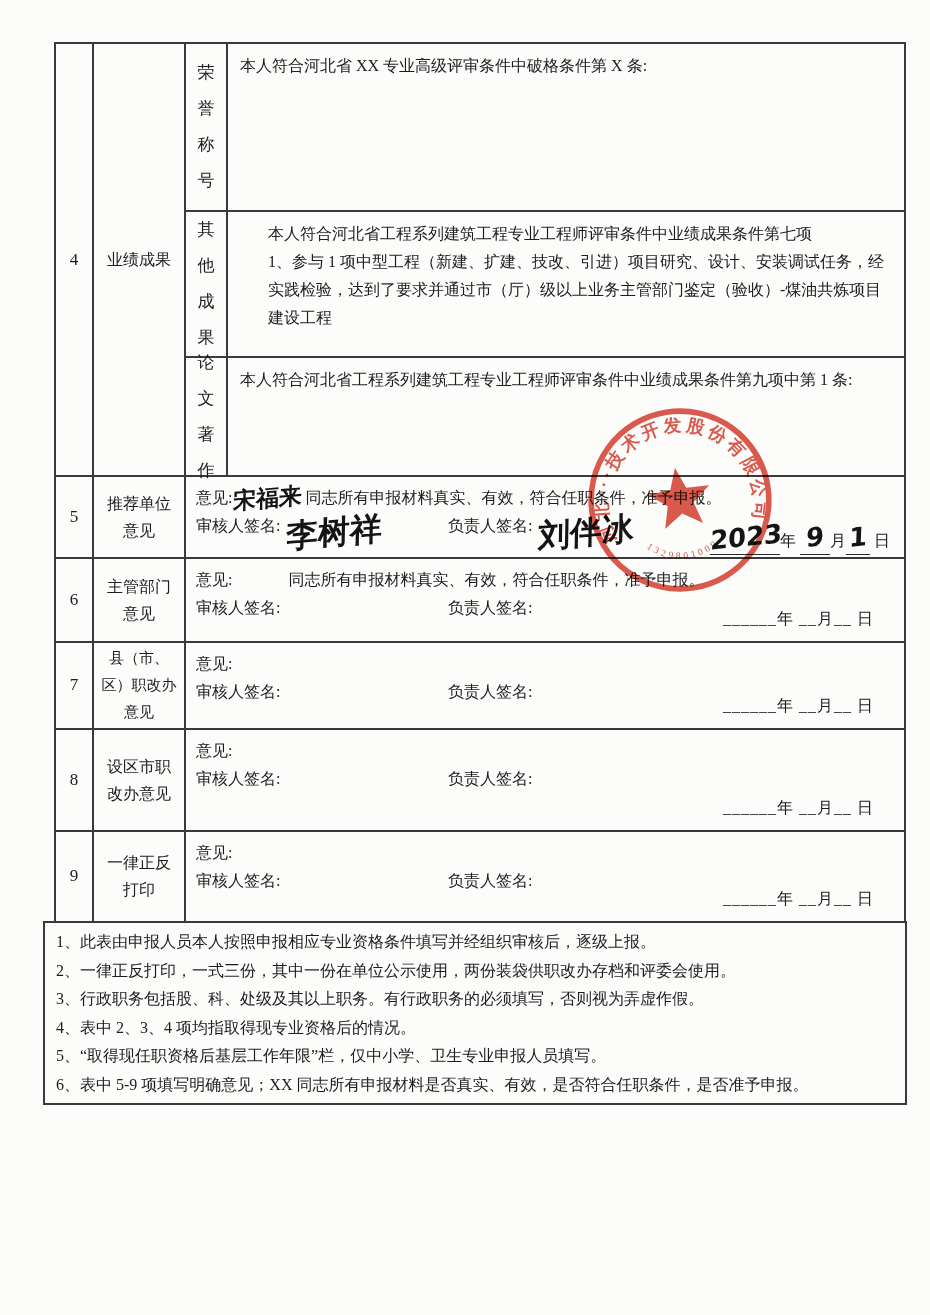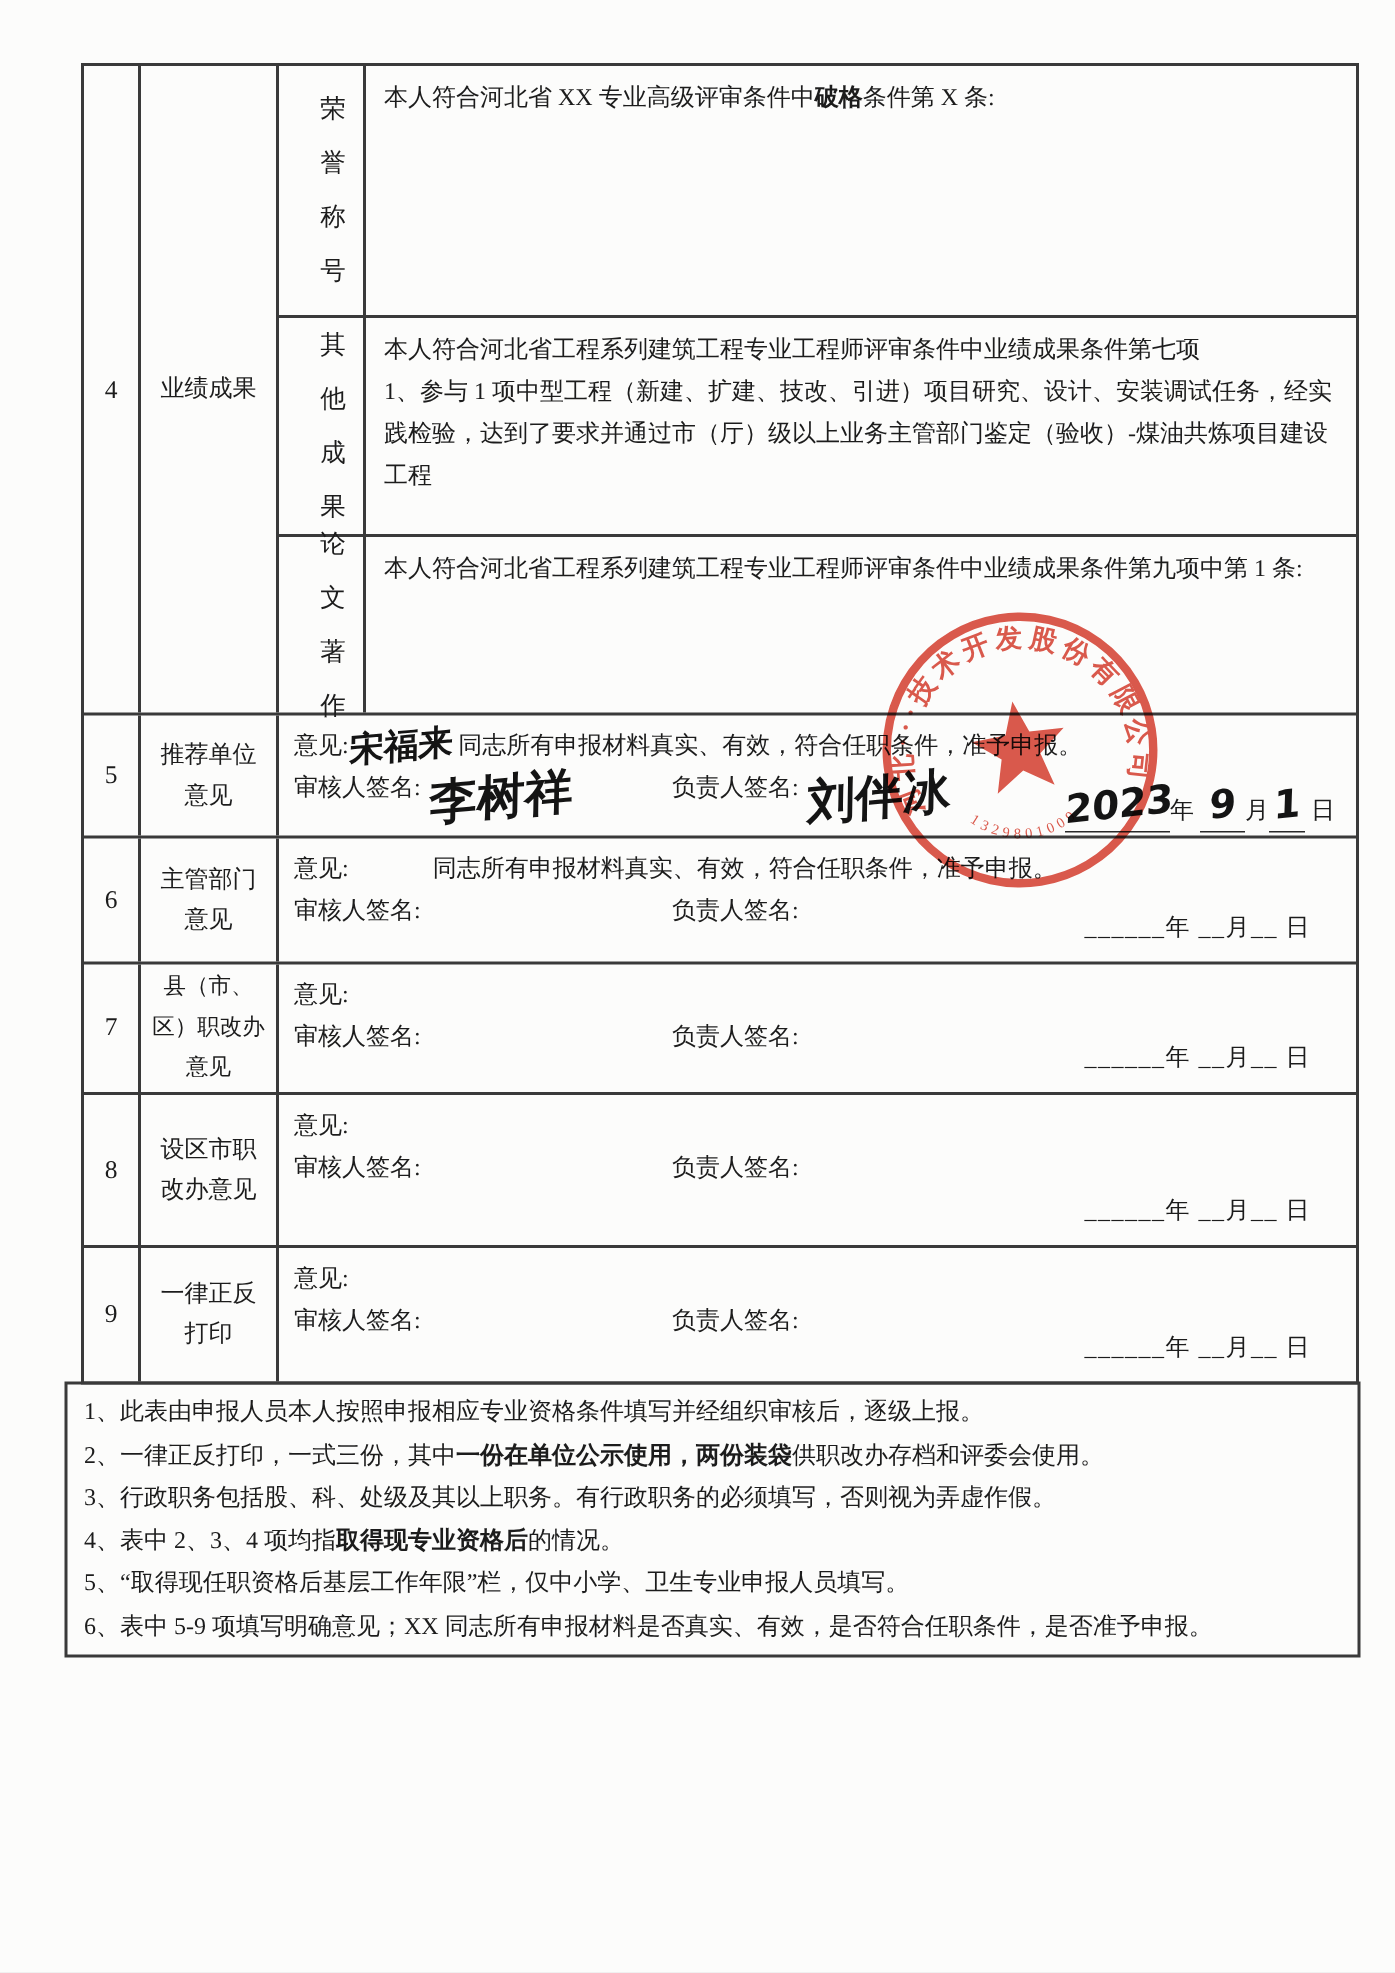--- a/index.html
+++ b/index.html
@@ -19,32 +19,32 @@
   .c-num {
     width:38px; border-right:2px solid #3a3a3a; display:flex;
     align-items:center; justify-content:center; font-size:17px;
   }
   .c-label {
     width:92px; border-right:2px solid #3a3a3a; display:flex;
     align-items:center; justify-content:center; text-align:center;
     padding:0 11px; line-height:27px;font-family:Liberation Serif, serif;
   }
   .r4-right { flex:1; display:flex; flex-direction:column; }
-  .subrow { display:flex; border-bottom:2px solid #3a3a3a;padding-left:16px; }
+  .subrow { display:flex; border-bottom:2px solid #3a3a3a; }
   .subrow:last-child { border-bottom:none;border-radius:21px; }
   .c-sub {
     width:42px; border-right:2px solid #3a3a3a; display:flex;
     align-items:center; justify-content:center;
   }
   .vtext {
     width:18px; word-break:break-all; text-align:center;
     font-size:17px; line-height:36px;
   }
   .c-content { flex:1; padding:8px 12px; line-height:28px; position:relative; }
-  .bold { font-weight:bold;text-align:right; }
+  .bold { font-weight:normal;text-align:right; }
   .op-cell { flex:1; position:relative; padding:7px 10px; line-height:27px; }
   .sig-line { position:relative; margin-top:1px; }
   .sig-head { position:absolute; left:252px; top:0; }
   .gap { display:inline-block; width:56px; }
   .date-blank {
     position:absolute; right:30px; bottom:9px; letter-spacing:1px; white-space:pre;
   }
   .hand {
     font-family:"DejaVu Sans", sans-serif; display:inline-block;
     transform:rotate(-5deg) skewX(-6deg); font-weight:600; color:#141414;
@@ -81,21 +81,21 @@
 
         <div class="subrow" style="height:170px;">
           <div class="c-sub">
             <div class="vtext">荣誉称号</div>
           </div>
           <div class="c-content">
             <span>本人符合河北省 XX 专业高级评审条件中</span><span class="bold">破格</span><span>条件第 X 条:</span>
           </div>
         </div>
 
-        <div class="subrow" style="height:146px;">
+        <div class="subrow" style="height:146px;gap:28px;">
           <div class="c-sub">
             <div class="vtext">其他成果</div>
           </div>
           <div class="c-content">
             <div>本人符合河北省工程系列建筑工程专业工程师评审条件中业绩成果条件第七项</div>
             <div>1、参与 1 项中型工程（新建、扩建、技改、引进）项目研究、设计、安装调试任务，经实践检验，达到了要求并通过市（厅）级以上业务主管部门鉴定（验收）-煤油共炼项目建设工程</div>
           </div>
         </div>
 
         <div class="subrow" style="height:117px;">

